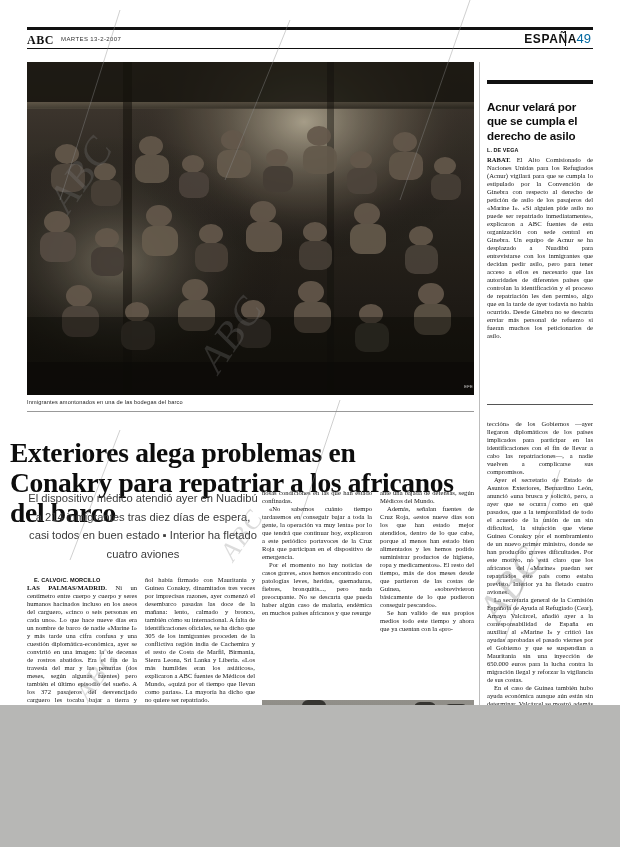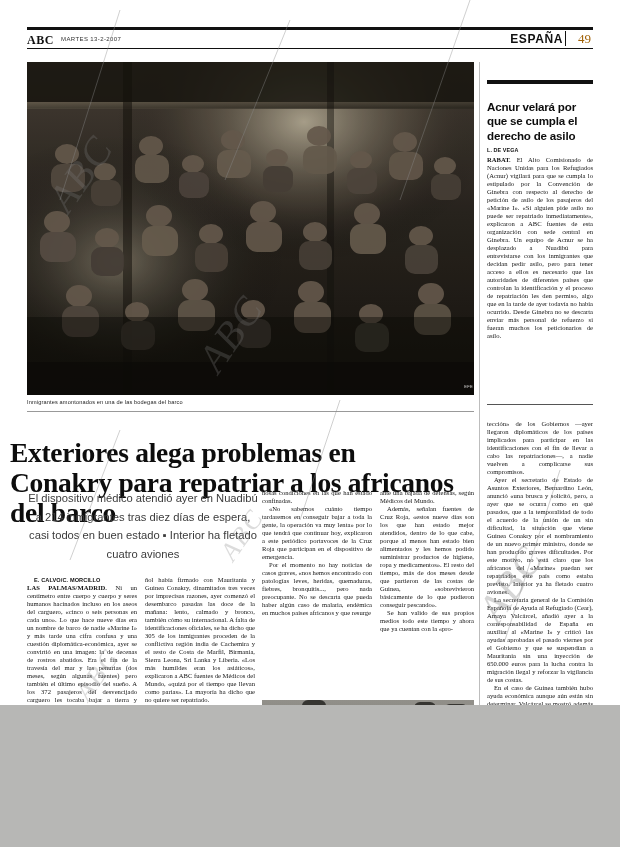--- a/index.html
+++ b/index.html
@@ -67,43 +67,43 @@
     position: absolute;
     left: 34px;
     top: 9px;
     font-family: "Liberation Sans", sans-serif;
     font-size: 6px;
     letter-spacing: 0.4px;
     color: #333;
   }
   #mast-section {
     position: absolute;
-    right: 30px;
+    right: 16px;
     top: 5px;
     font-family: "Liberation Sans", sans-serif;
     font-weight: bold;
     font-size: 12px;
     letter-spacing: 0.6px;
     color: #111;
   }
   #mast-sep {
     position: absolute;
     right: 27px;
     top: 4px;
     width: 1px;
     height: 15px;
     background: #111;
   }
   #mast-page {
     position: absolute;
     right: 2px;
     top: 4px;
-    font-family: Liberation Serif, serif;
+    font-family: Liberation Sans, sans-serif;
     font-size: 13px;
-    color: #a16207;
+    color: #0369a1;
   }
 
   
   #photo-main {
     position: absolute;
     left: 27px;
     top: 62px;
     width: 447px;
     height: 333px;
     overflow: hidden;

